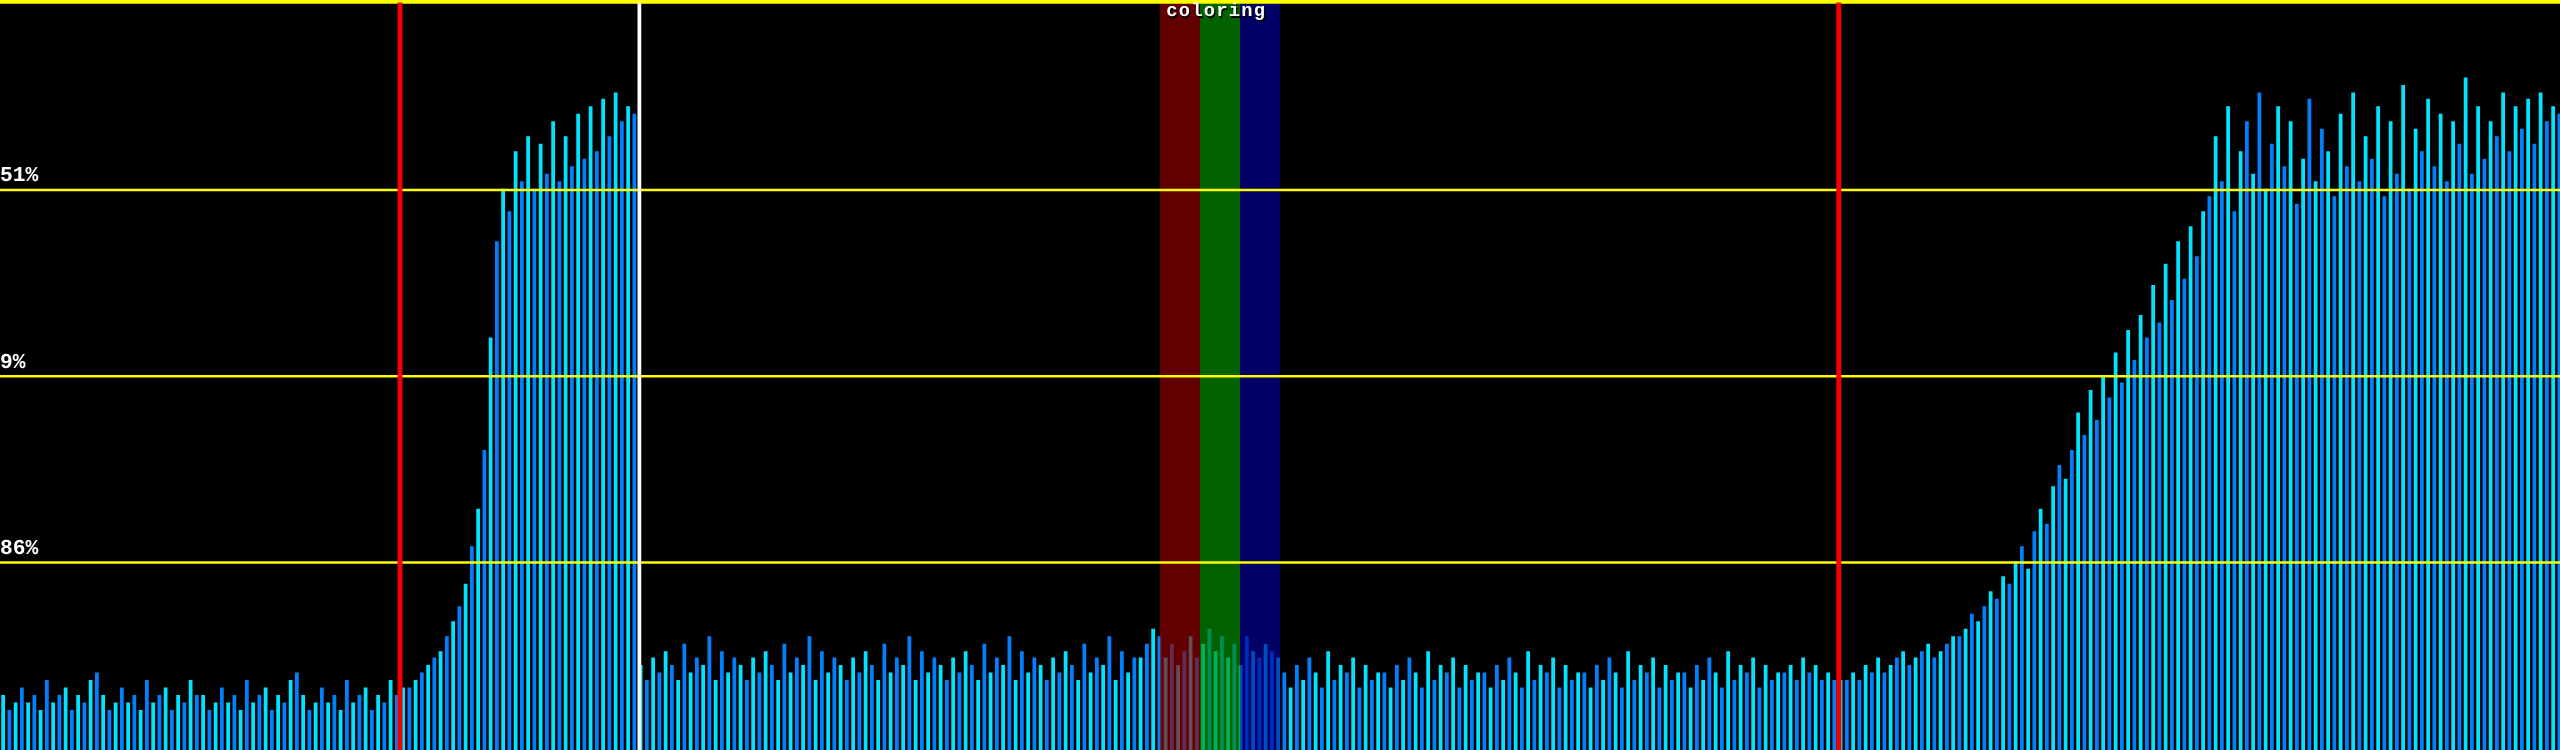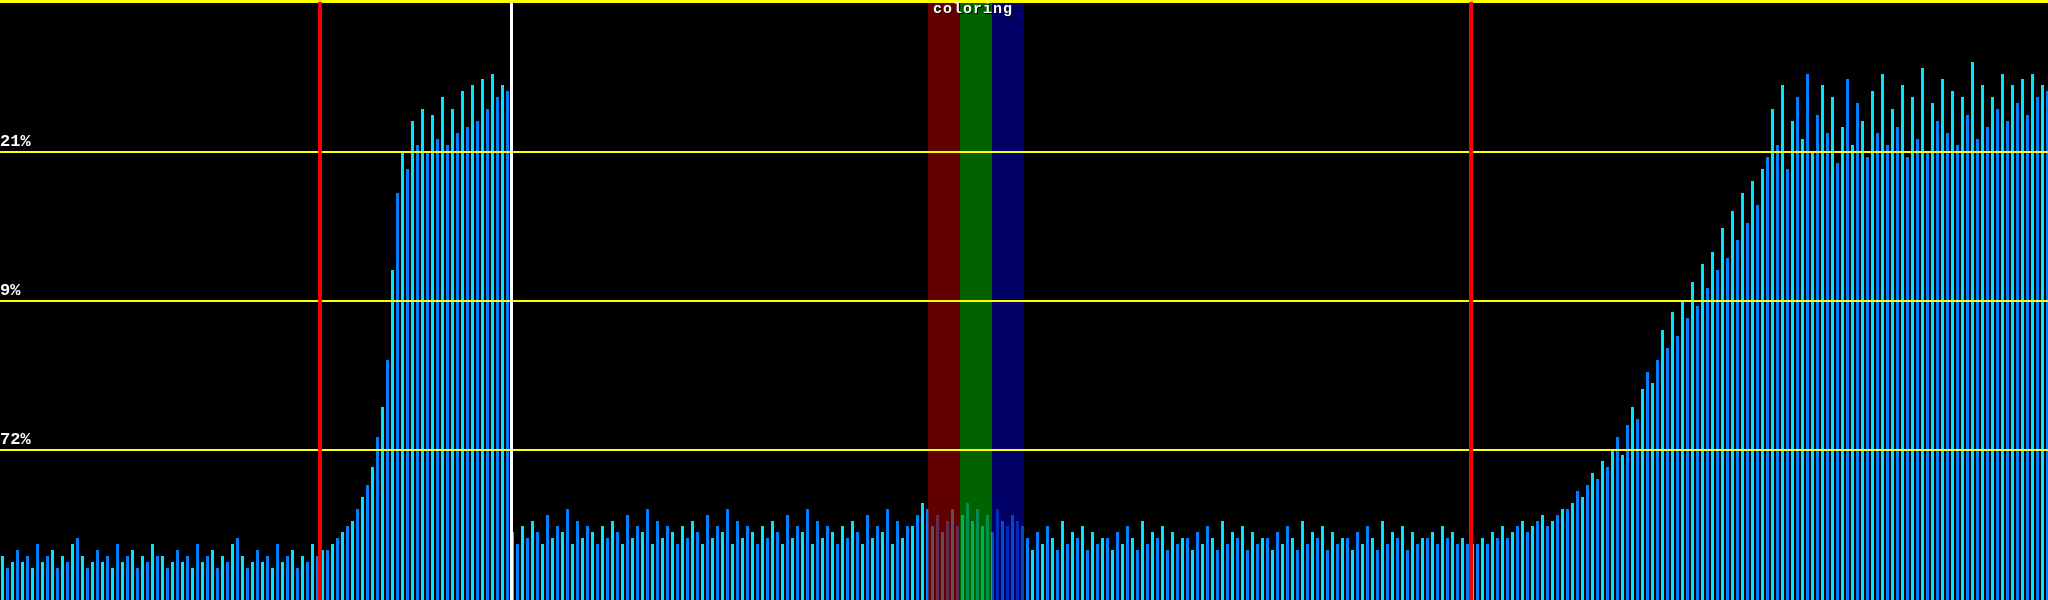--- a/index.html
+++ b/index.html
@@ -475,17 +475,17 @@
       <div class="hgrid" style="top: 300px;"></div>
       <div class="hgrid" style="top: 449px;"></div>
     </div>
   <div id="marker-layer">
       <div class="vline vline-red" style="left: 318px;"></div>
       <div class="vline vline-red" style="left: 1469px;"></div>
       <div class="vline vline-white" style="left: 510px;"></div>
     </div>
   <div id="label-layer">
     <span class="coloring-label" style="left: 973px;">coloring</span>
-  <span class="ylab" style="top: 133px;">21%</span>
+  <span class="ylab" style="top: 133px;">51%</span>
       <span class="ylab" style="top: 282px;">9%</span>
-      <span class="ylab" style="top: 431px;">72%</span>
+      <span class="ylab" style="top: 431px;">86%</span>
     </div>
 </div>
 
 </body></html>

